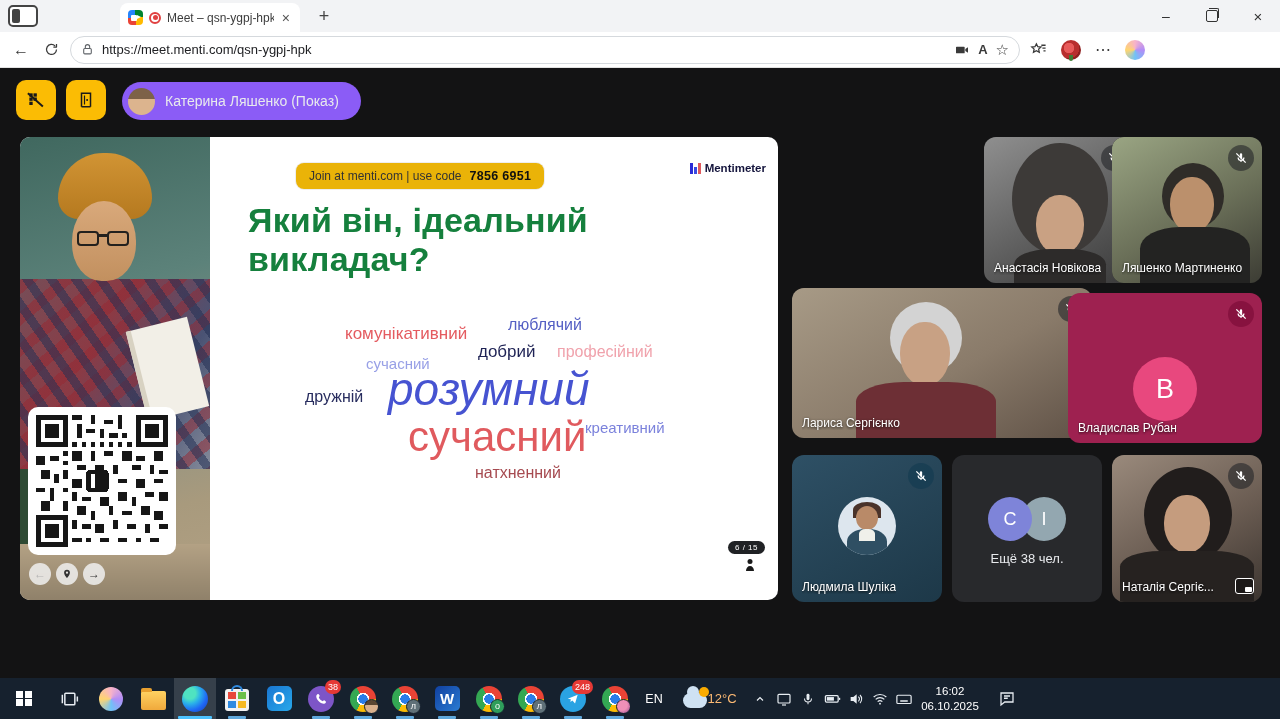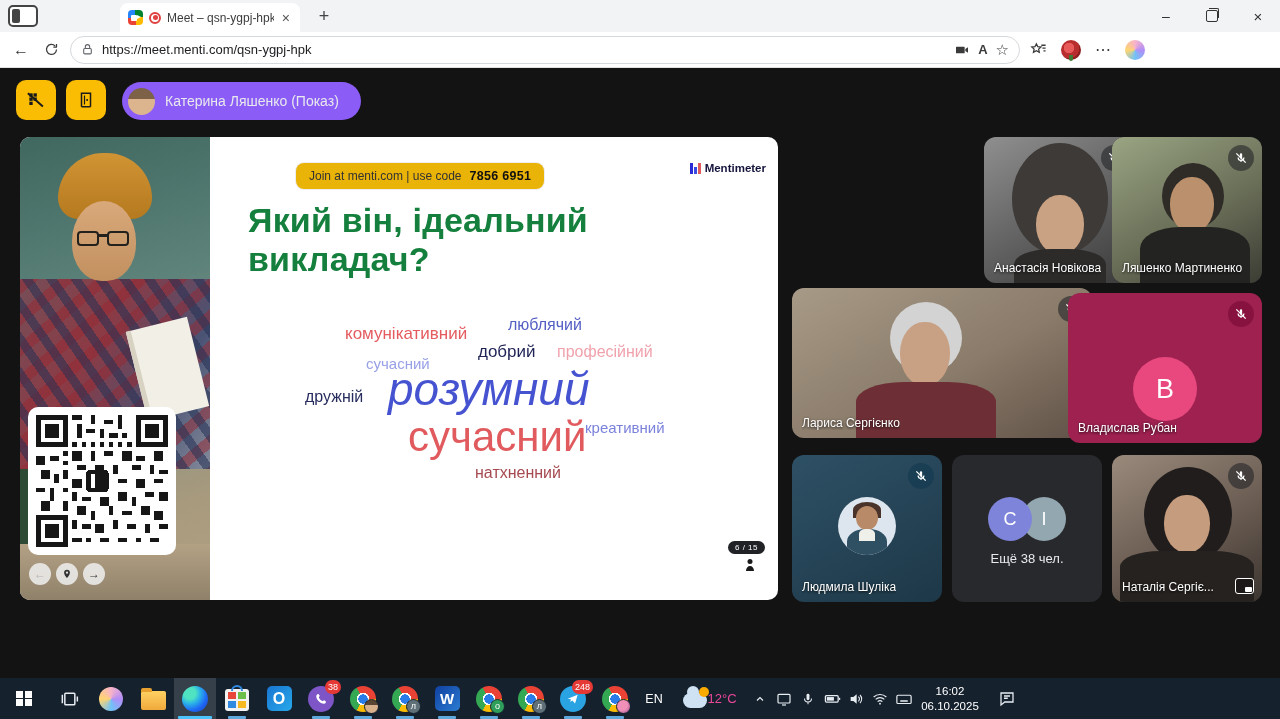--- a/index.html
+++ b/index.html
@@ -180,21 +180,21 @@
      conic-gradient(from -30deg,#ea4335 0 120deg,#fbbc05 120deg 240deg,#34a853 240deg 360deg)}
   .pbadge{position:absolute;right:-3px;bottom:-2px;width:13px;height:13px;border-radius:50%;color:#fff;font-size:9px;display:flex;align-items:center;justify-content:center;border:1.5px solid #16212e;box-sizing:content-box}
   .pb-gray{background:#5f7078}.pb-green{background:#2e9e5b}
   .pb-photo{background:linear-gradient(#5a4632 40%,#d9b08c 40%)}
   .pb-flower{background:radial-gradient(circle at 40% 40%,#f090b8 0 45%,#8e4a8b 100%)}
   .wordic{width:25px;height:25px;border-radius:5px;background:linear-gradient(135deg,#1040a0,#2b7cd3);color:#fff;font-weight:700;font-size:15px;display:flex;align-items:center;justify-content:center}
   .tgic{width:26px;height:26px;border-radius:50%;background:#2aa3e3;display:flex;align-items:center;justify-content:center}
   .nbadge{position:absolute;right:1px;top:2px;min-width:14px;height:14px;border-radius:8px;background:#e53935;color:#fff;font-size:9px;display:flex;align-items:center;justify-content:center;padding:0 3px;box-sizing:border-box}
   .trayslot{display:flex;align-items:center;justify-content:center;color:#e8edf2;flex:none}
   #lang{width:36px;font-size:12.5px;color:#fff}
-  #weather{width:76px;font-size:13px;color:#ec4899}
+  #weather{width:76px;font-size:13px;color:#fdba74}
   .cloud{width:24px;height:15px;background:#cfe2f3;border-radius:10px;position:relative;margin-top:4px}
   .cloud::before{content:"";position:absolute;left:4px;top:-7px;width:12px;height:12px;border-radius:50%;background:#cfe2f3}
   .cloud::after{content:"";position:absolute;right:-2px;top:-6px;width:10px;height:10px;border-radius:50%;background:#f9ab00}
   .tico{width:24px}
   #clock{width:68px;flex-direction:column;justify-content:center;line-height:1.25;font-size:11.5px;color:#fff;text-align:center;display:flex;align-items:center}
   #notif{width:46px;position:relative}
 </style>
 </head>
 <body>
 

